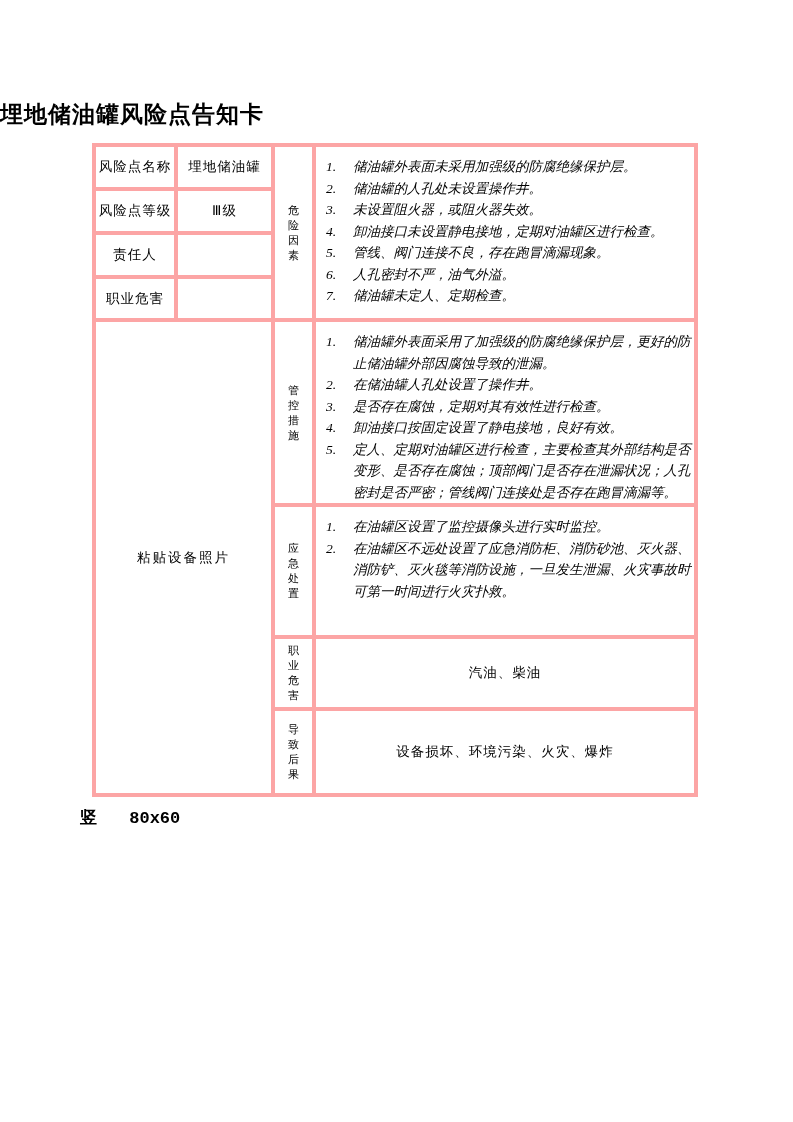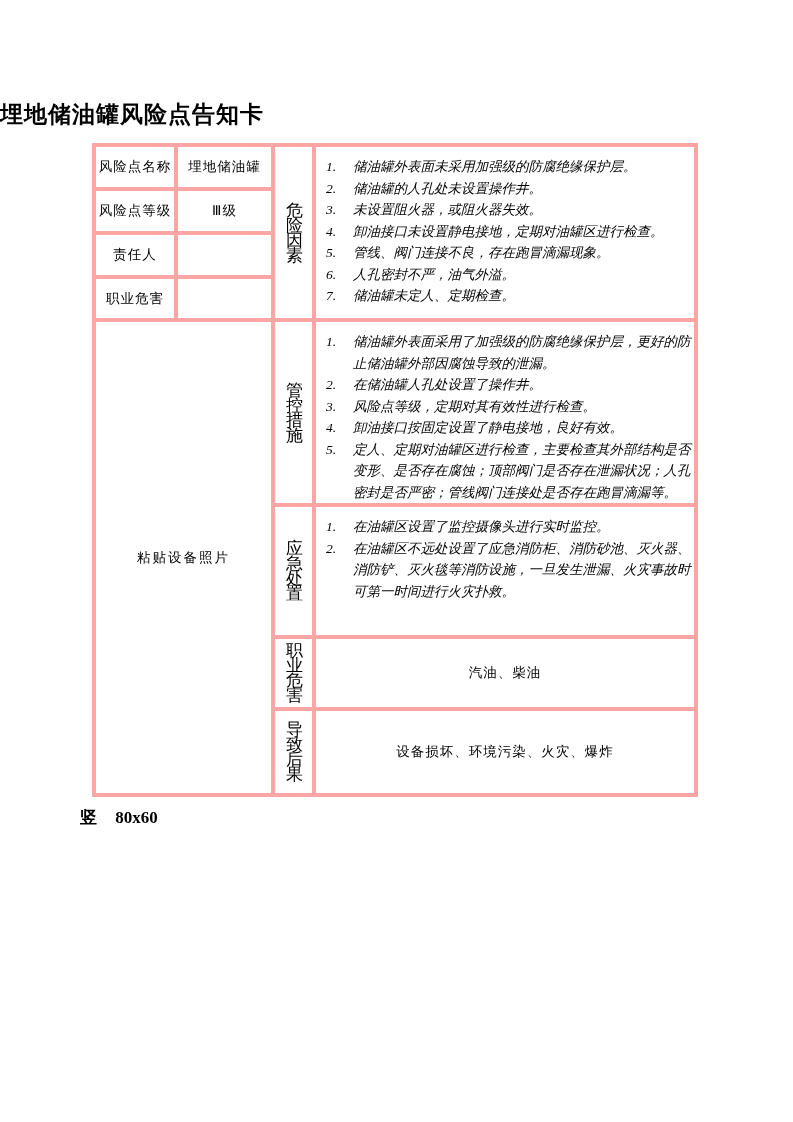--- a/index.html
+++ b/index.html
@@ -24,22 +24,22 @@
     font-size: 13.5px;
   }
   td.label-cell, td.value-cell {
     text-align: center; vertical-align: middle;
     letter-spacing: 1px;
   }
   td.vlabel { vertical-align: middle; }
   .vtext {
     width: 15px; margin: 0 auto;
     word-break: break-all; line-break: anywhere;
-    text-align: left;
-    font-size: 17px; line-height: 15px;
+    text-align: center;
+    font-size: 11px; line-height: 15px;
   }
   td.content { vertical-align: top; padding: 9px 2px 0 0; }
   td.content ol {
     list-style: none; counter-reset: n;
     margin: 0; padding: 0 0 0 10px; font-style: italic;
   }
   td.content li {
     counter-increment: n;
     position: relative;
     padding-left: 27px;
@@ -55,21 +55,21 @@
   }
   td.center-cell {
     text-align: center; vertical-align: middle;
     letter-spacing: 1px;
     margin-left: 28px;
   }
   .footer-note {
     position: absolute; top: 806px; left: 80px;
     font-weight: bold; font-size: 17px;
   }
-  .footer-note .size { margin-left: 14px; font-family: Liberation Serif, serif; }
+  .footer-note .size { margin-left: 28px; font-family: Liberation Mono, monospace; }
 </style>
 </head>
 <body>
 
 <div class="page-title">埋地储油罐风险点告知卡</div>
 
 <table class="card">
   <colgroup>
     <col style="width:82px">
       <col style="width:97px">
@@ -109,21 +109,21 @@
   </tr>
   <tr style="height:184px">
     <td class="photo-cell" colspan="2" rowspan="4">粘贴设备照片</td>
     <td class="vlabel">
       <div class="vtext">管控措施</div>
     </td>
     <td class="content">
       <ol>
             <li>储油罐外表面采用了加强级的防腐绝缘保护层，更好的防止储油罐外部因腐蚀导致的泄漏。</li>
             <li>在储油罐人孔处设置了操作井。</li>
-            <li>风险点等级，定期对其有效性进行检查。</li>
+            <li>是否存在腐蚀，定期对其有效性进行检查。</li>
             <li>卸油接口按固定设置了静电接地，良好有效。</li>
             <li>定人、定期对油罐区进行检查，主要检查其外部结构是否变形、是否存在腐蚀；顶部阀门是否存在泄漏状况；人孔密封是否严密；管线阀门连接处是否存在跑冒滴漏等。</li>
           </ol>
     </td>
   </tr>
   <tr style="height:132px">
     <td class="vlabel">
       <div class="vtext">应急处置</div>
     </td>
     <td class="content">

